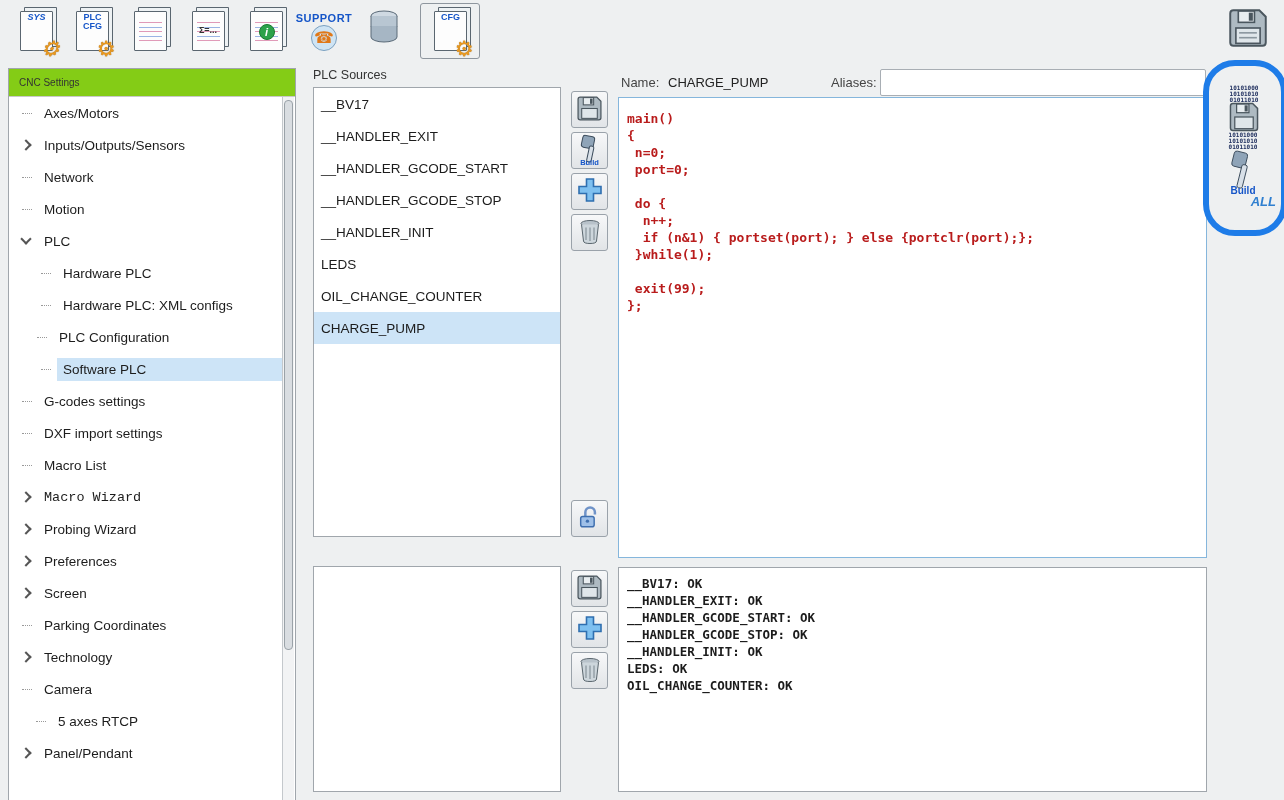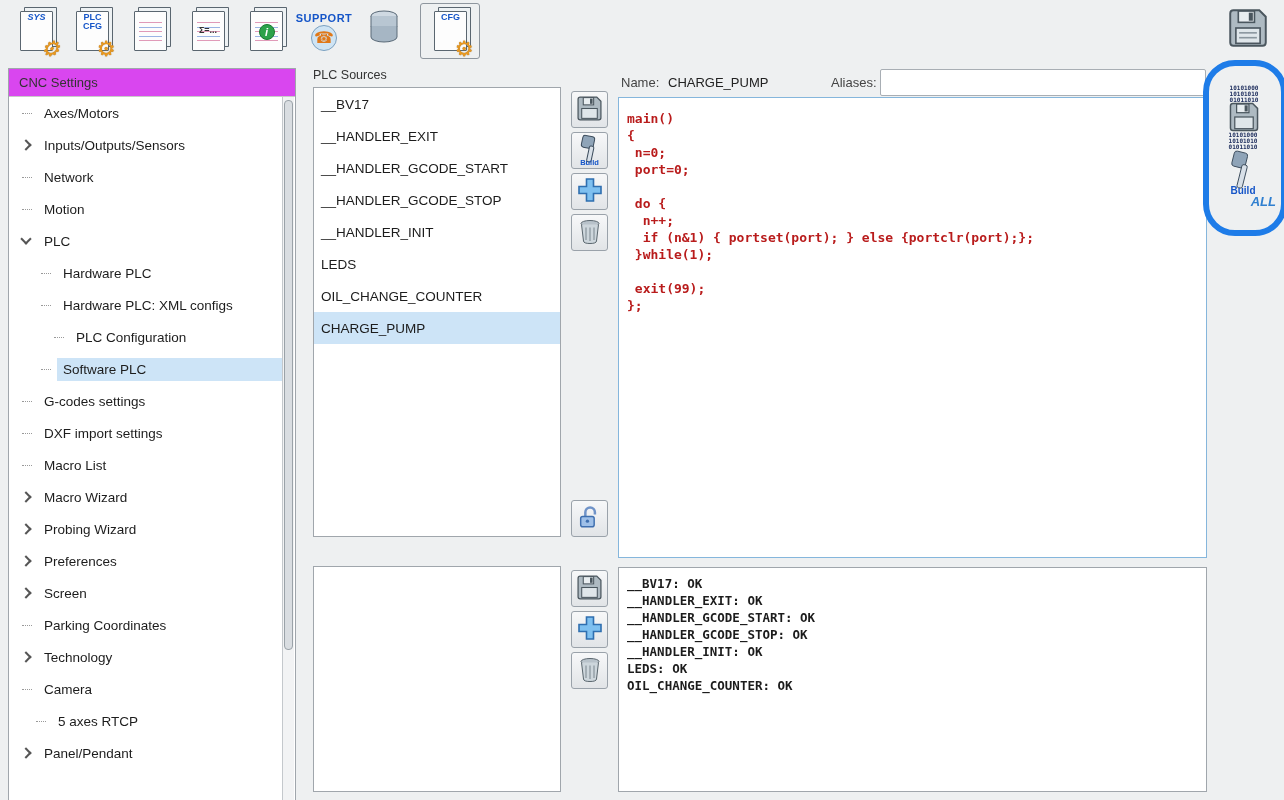--- a/index.html
+++ b/index.html
@@ -21,21 +21,21 @@
            border:1px solid #1a7a30; color:#fff; font-weight:bold; font-style:italic; font-size:11px;
            display:flex; align-items:center; justify-content:center; }
   .support-wrap { display:flex; flex-direction:column; align-items:center; gap:1px; }
   .support-text { font-size:11px; font-weight:bold; color:#1555c8; letter-spacing:.5px; }
   .phone-circle { width:26px; height:26px; border-radius:50%; background:#cfe4f4; border:1px solid #7aa0c0;
            display:flex; align-items:center; justify-content:center; }
   .phone-glyph { font-size:16px; color:#e07818; line-height:16px; }
 
   
   .sidebar { position:absolute; left:8px; top:68px; width:288px; height:736px; background:#fff; border:1px solid #a0a6ac; }
-  .sidebar-header { height:28px; background:#d946ef; border-bottom:1px solid #c9c9c9; font-size:13px; color:#333;
+  .sidebar-header { height:28px; background:#84cc16; border-bottom:1px solid #c9c9c9; font-size:10px; color:#333;
            display:flex; align-items:center; padding-left:10px; }
   .tree { position:absolute; top:28px; left:1px; right:13px; bottom:1px; background:#fff; overflow:hidden; }
   .tree-row { height:32px; display:flex; align-items:center; font-size:13.5px; color:#1c1c1c; cursor:default; }
   .chev { width:8px; height:8px; border-right:2px solid #555; border-bottom:2px solid #555; margin:0 8px 0 2px; flex:none; }
   .chev.collapsed { transform:rotate(-45deg); }
   .chev.expanded  { transform:rotate(45deg); margin-top:-4px; }
   .branch { width:10px; height:0; border-top:1px dotted #999; margin:0 6px 0 2px; flex:none; }
   .tree-label { padding:4px 6px; flex:1; white-space:nowrap; }
   .tree-label.selected { background:#cde4f7; }
   .vscroll { position:absolute; top:28px; right:1px; bottom:1px; width:12px; background:#f2f3f4; border-left:1px solid #c4c8cc; }
@@ -174,41 +174,41 @@
           <span class="tree-label">PLC</span>
         </div>
         <div class="tree-row" style="padding-left: 29px;">
           <span class="branch"></span>
           <span class="tree-label">Hardware PLC</span>
         </div>
         <div class="tree-row" style="padding-left: 29px;">
           <span class="branch"></span>
           <span class="tree-label">Hardware PLC: XML configs</span>
         </div>
-        <div class="tree-row" style="padding-left: 42px;">
+        <div class="tree-row" style="padding-left: 25px;">
           <span class="branch"></span>
           <span class="tree-label">PLC Configuration</span>
         </div>
         <div class="tree-row" style="padding-left: 29px;">
           <span class="branch"></span>
           <span class="tree-label selected">Software PLC</span>
         </div>
         <div class="tree-row" style="padding-left: 10px;">
           <span class="branch"></span>
           <span class="tree-label">G-codes settings</span>
         </div>
         <div class="tree-row" style="padding-left: 10px;">
           <span class="branch"></span>
           <span class="tree-label">DXF import settings</span>
         </div>
         <div class="tree-row" style="padding-left: 10px;">
           <span class="branch"></span>
           <span class="tree-label">Macro List</span>
         </div>
-        <div class="tree-row" style="padding-left: 10px;">
+        <div class="tree-row" style="padding-left: 10px; font-family: Liberation Mono, monospace;">
           <span class="chev collapsed"></span>
           <span class="tree-label">Macro Wizard</span>
         </div>
         <div class="tree-row" style="padding-left: 10px;">
           <span class="chev collapsed"></span>
           <span class="tree-label">Probing Wizard</span>
         </div>
         <div class="tree-row" style="padding-left: 10px;">
           <span class="chev collapsed"></span>
           <span class="tree-label">Preferences</span>

